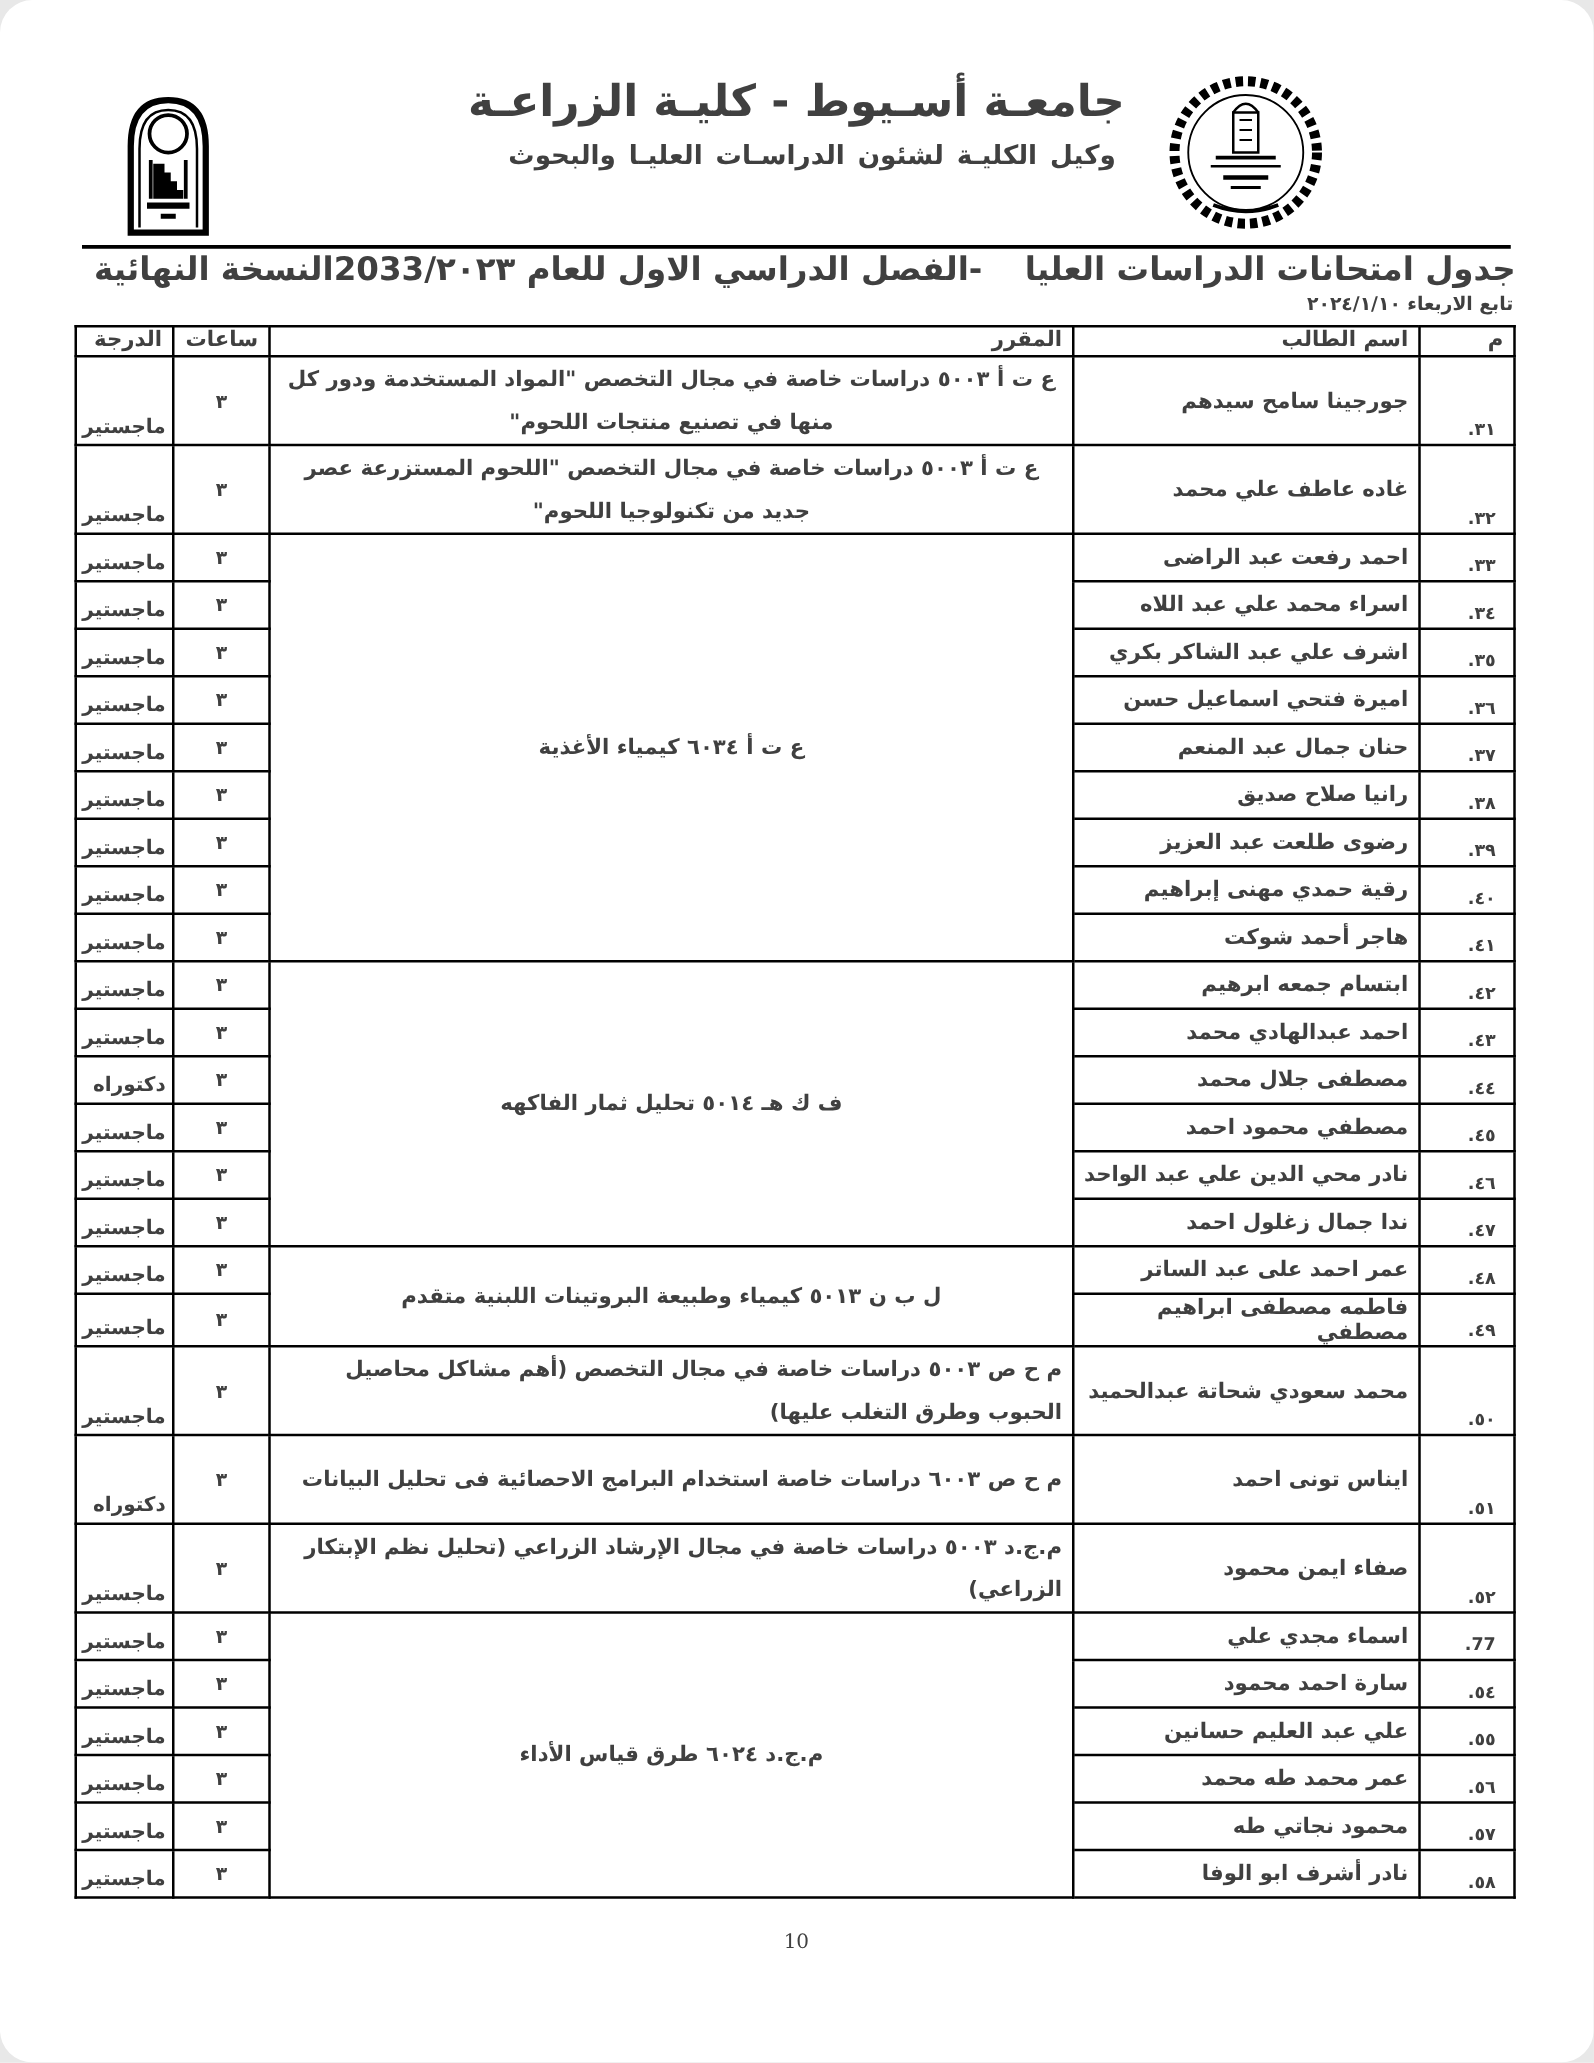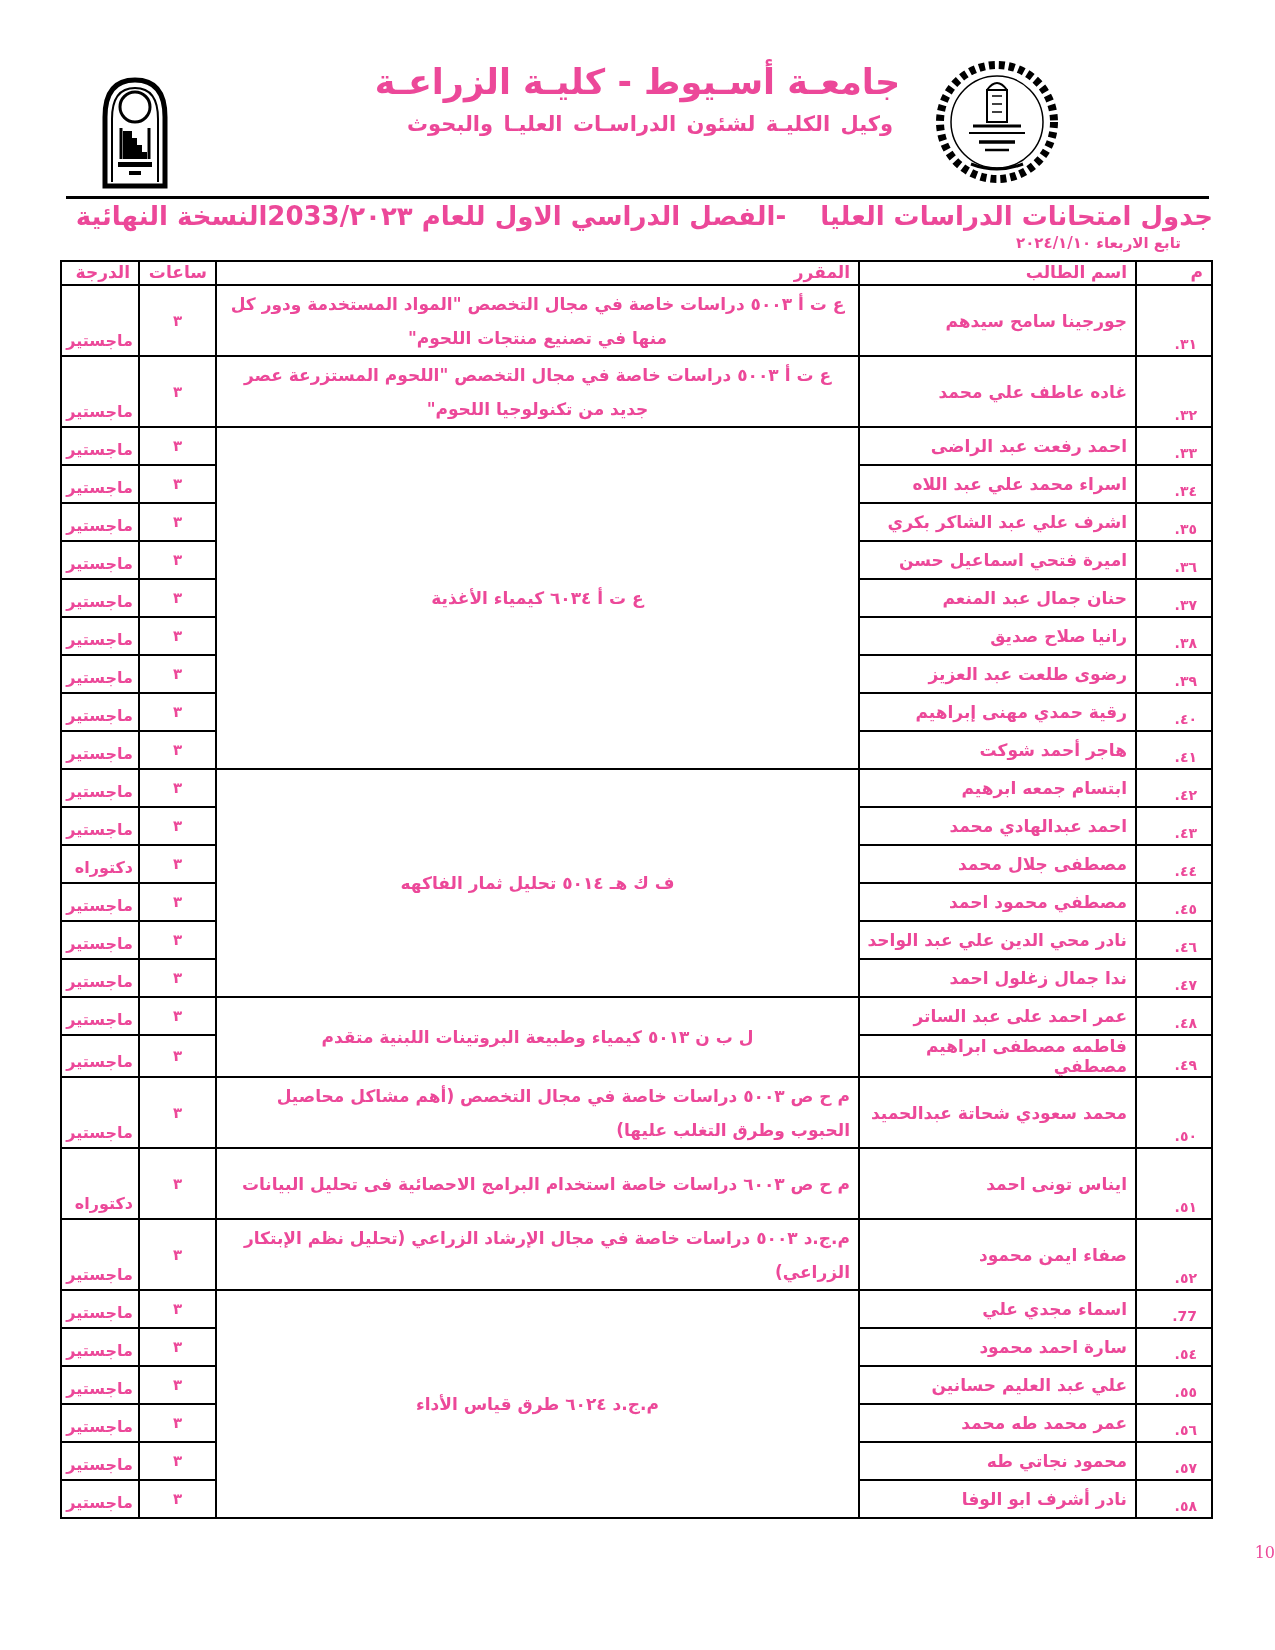--- a/index.html
+++ b/index.html
@@ -1,56 +1,56 @@
 <!DOCTYPE html>
 <html lang="ar" dir="rtl"><head>
 <meta charset="utf-8">
 <style>
   html,body{margin:0;padding:0;background:#e8e8e8;}
   .page{
     width:1275px;height:1650px;margin:0 auto;background:#ffffff;position:relative;
-    font-family:"DejaVu Sans",sans-serif;color:#ec4899;direction:rtl;overflow:hidden;
+    font-family:"DejaVu Sans",sans-serif;color:#404040;direction:rtl;overflow:hidden;border-radius:26px;
   }
   
   .header{position:relative;height:130px;padding-top:62px;}
   .emblem-left{position:absolute;left:98px;top:72px;}
   .seal-right{position:absolute;right:212px;top:56px;}
   .center-text{text-align:center;}
   .uni-title{font-size:35px;font-weight:bold;letter-spacing:0;line-height:1.15;}
   .uni-sub{font-size:21px;font-weight:bold;margin-top:10px;word-spacing:3px;padding-left:25px;}
   .rule{border:none;border-top:3px solid #000;margin:4px 66px 0 66px;}
   
   .title-row{
     display:flex;justify-content:space-between;align-items:baseline;
     padding:2px 62px 0 62px;font-weight:bold;font-size:26px;
   }
   .title-main{white-space:nowrap;}
   .title-gap{display:inline-block;width:34px;}
   .title-version{margin-left:105px;white-space:nowrap;}
-  .date-row{padding:3px 94px 0 0;font-size:15px;font-weight:bold;}
+  .date-row{padding:3px 64px 0 0;font-size:15px;font-weight:bold;}
   
   table.exam{
     border-collapse:collapse;margin:8px 62px 0 62px;width:1151px;
     table-layout:fixed;font-weight:bold;
   }
   table.exam th,table.exam td{border:2px solid #000;box-sizing:border-box;overflow:hidden;}
   table.exam thead th{height:20px;font-size:17px;text-align:right;padding:0 8px 2px 2px;vertical-align:middle;}
   th.th-num,th.th-hours{text-align:center;padding:0;}
   td{height:34px;}
   tr.tall td{height:71px;}
   td.num{font-size:14px;text-align:right;vertical-align:bottom;padding:0 14px 3px 0;}
   td.name{font-size:17px;text-align:right;vertical-align:middle;padding:0 8px 0 2px;}
   td.course{font-size:17px;vertical-align:middle;padding:0 8px;line-height:34px;}
   td.course.align-center{text-align:center;}
   td.course.align-right{text-align:right;}
   td.hours{font-size:15px;text-align:center;vertical-align:middle;padding:0;}
   td.degree{font-size:16px;text-align:right;vertical-align:bottom;padding:12px 5px 5px 0;}
   
   .page-number{
-    position:absolute;bottom:88px;left:0;right:0;text-align:right;
+    position:absolute;bottom:88px;left:0;right:0;text-align:center;
     font-size:16px;font-weight:normal;direction:ltr;font-family:"DejaVu Serif",serif;
   }
   svg .ln{stroke:#000;fill:none;}
 </style>
 </head>
 <body>
 
 <div class="page">
 
   <div class="header">

